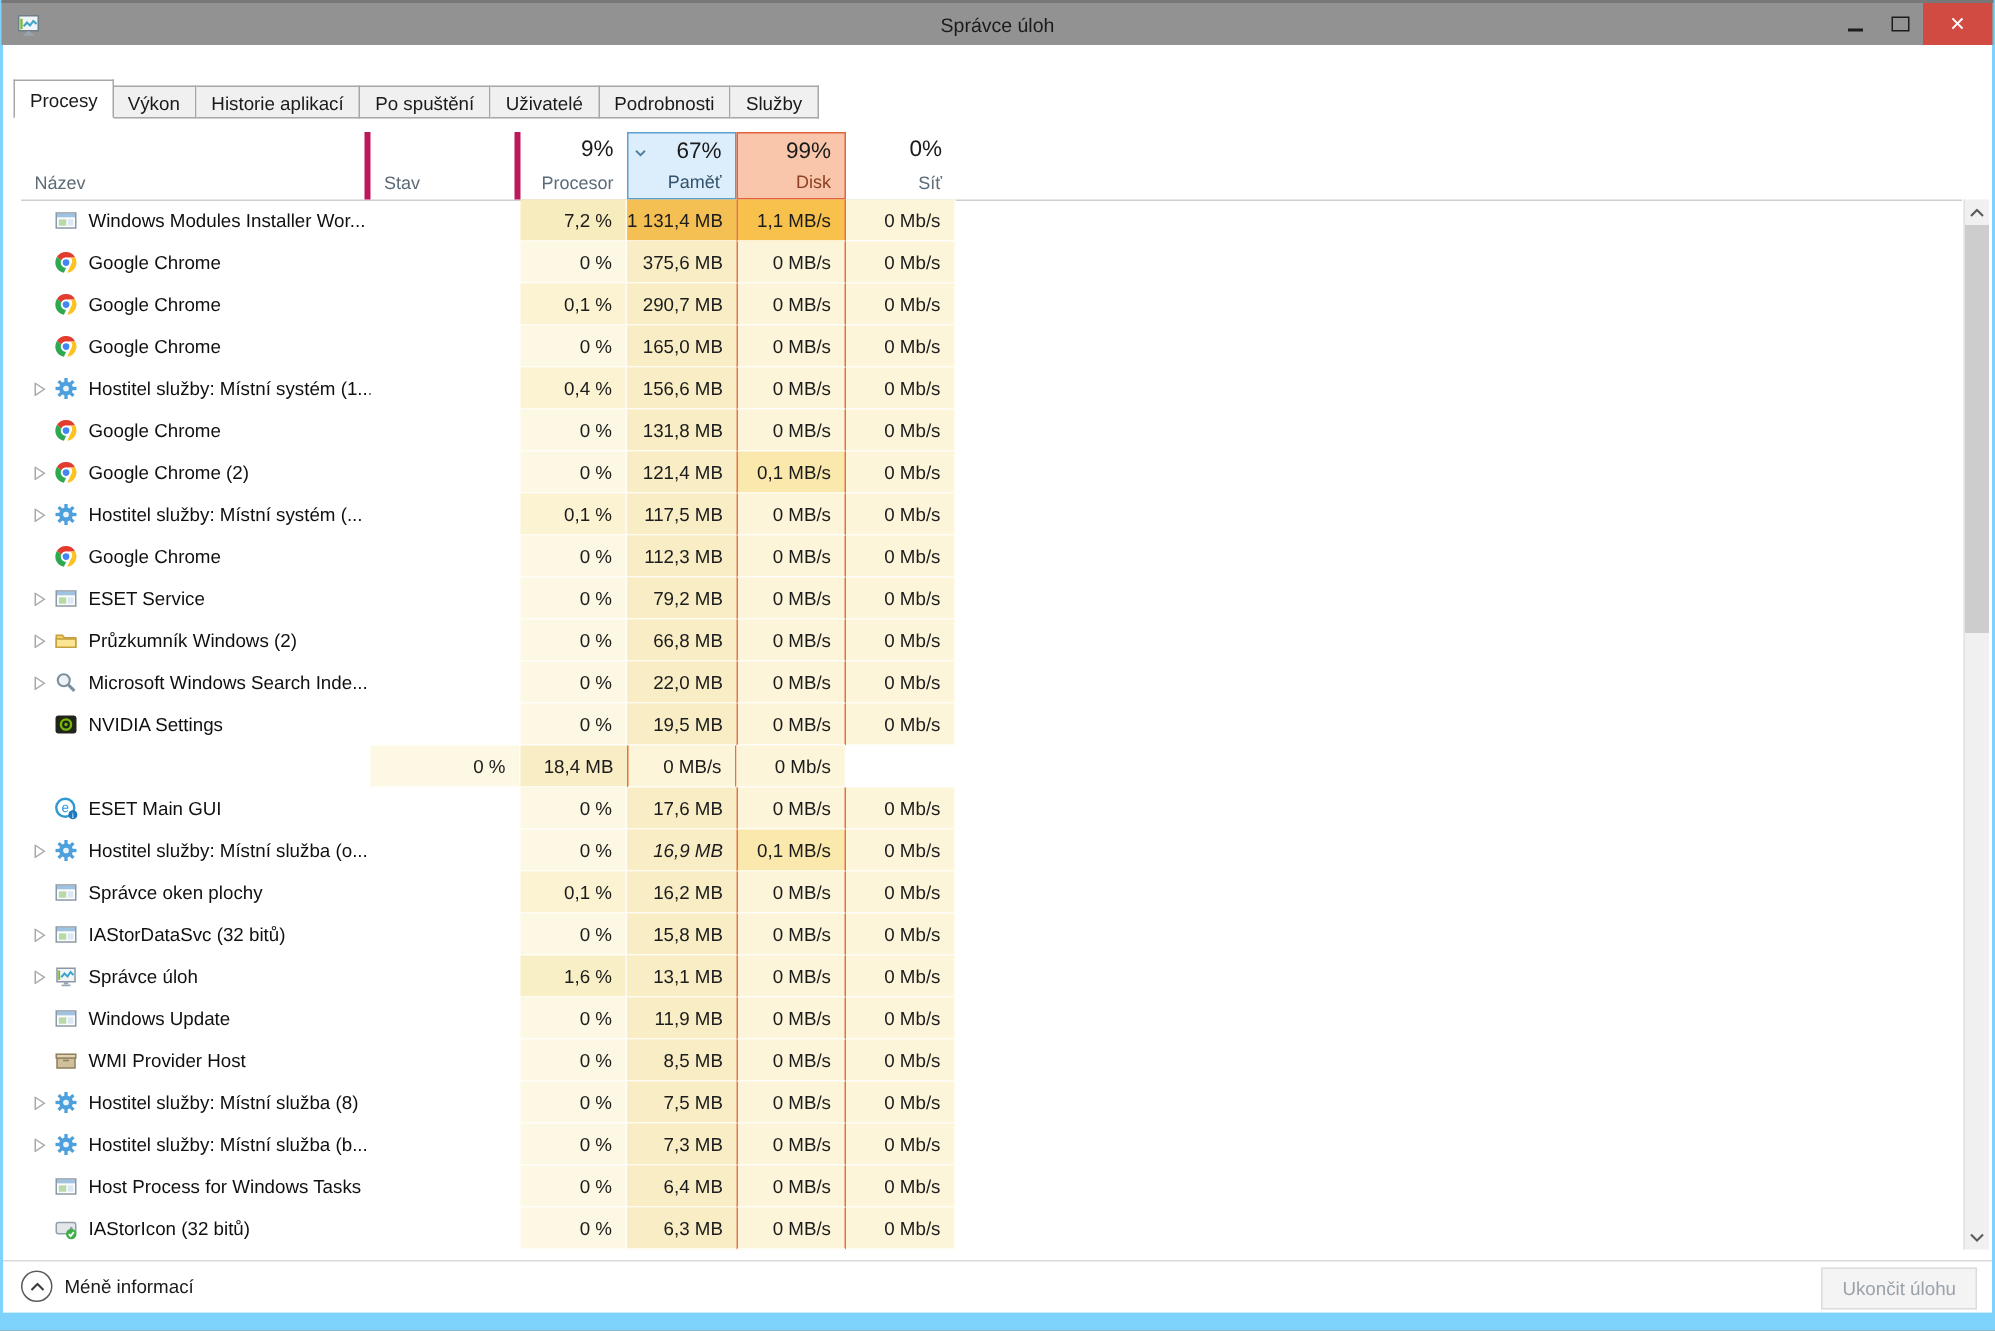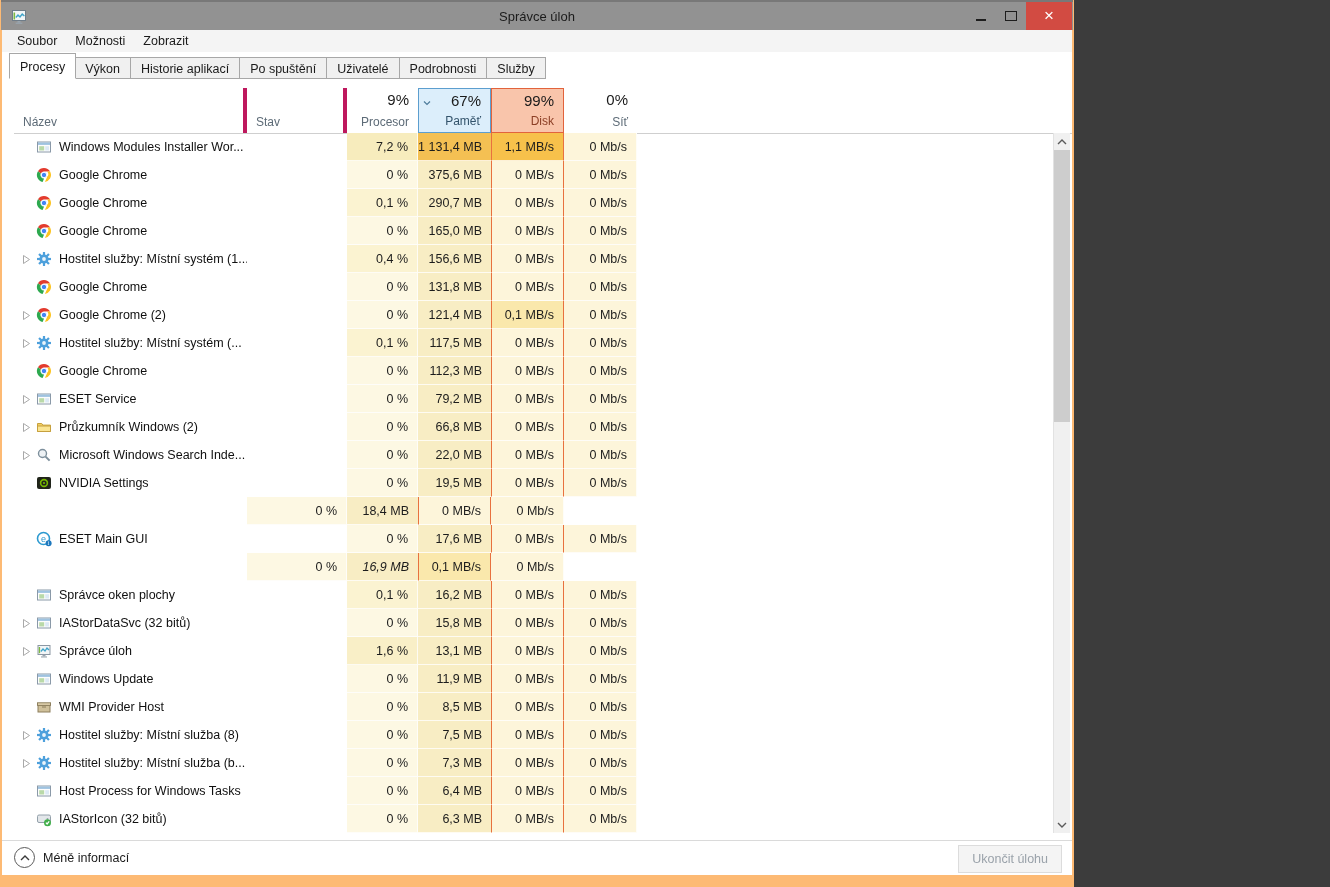--- a/index.html
+++ b/index.html
@@ -1,17 +1,17 @@
 <!DOCTYPE html>
 <html><head>
 <meta charset="utf-8">
 <style>
   html,body{margin:0;padding:0;}
   body{font-family:"Liberation Sans",sans-serif;background:#3c3c3c;-webkit-font-smoothing:antialiased;}
-  .screen{position:relative;width:1074px;height:887px;background:#fdba74;overflow:hidden;}
+  .screen{position:relative;width:1330px;height:887px;background:#7dd3fc;overflow:hidden;}
 
   
   .titlebar{position:absolute;top:0;left:1px;right:1px;height:30px;background:#929292;border-top:2px solid #787878;box-sizing:border-box;}
   .app-icon{position:absolute;left:9px;top:6px;width:18px;height:18px;}
   .title{position:absolute;left:0;right:0;top:7px;text-align:center;font-size:13px;color:#1b1b1b;}
   .controls{position:absolute;right:1px;top:0;height:28px;display:flex;}
   .ctrl{width:30px;height:28px;display:flex;align-items:center;justify-content:center;box-sizing:border-box;}
   .ctrl.close{width:46px;background:#d24b42;}
   .glyph-min{width:10px;height:0;border-top:2px solid #1d1d1d;margin-top:8px;}
   .glyph-max{width:10px;height:8px;border:1.5px solid #1d1d1d;}
@@ -93,25 +93,20 @@
           <span class="glyph-max"></span>
         </span>
       <span class="ctrl close">
           <span class="glyph-close">×</span>
         </span>
     </span>
   </div>
 
   <div class="client">
 
-    <div class="menubar">
-        <span class="menu-item">Soubor</span>
-        <span class="menu-item">Možnosti</span>
-        <span class="menu-item">Zobrazit</span>
-      </div>
 
     <div class="tabstrip">
         <span class="tab active">Procesy</span>
         <span class="tab">Výkon</span>
         <span class="tab">Historie aplikací</span>
         <span class="tab">Po spuštění</span>
         <span class="tab">Uživatelé</span>
         <span class="tab">Podrobnosti</span>
         <span class="tab">Služby</span>
       </div>
@@ -463,20 +458,40 @@
             <span class="pname">ESET Main GUI</span>
           </div>
           <div class="cell status"></div>
           <div class="cell v cpu" style="background: rgb(253, 248, 227);">0 %</div>
           <div class="cell v mem" style="background: rgb(248, 237, 196);">17,6 MB</div>
           <div class="cell v disk" style="background: rgb(253, 245, 218);">0 MB/s</div>
           <div class="cell v net" style="background: rgb(253, 245, 218);">0 Mb/s</div>
           <div class="cell filler"></div>
         </div>
         <div class="prow">
+          <div class="cell name">
+            <span class="expander">
+              <svg width="9" height="9" viewBox="0 0 9 9">
+                <path d="M1.5 0.5 L7.5 4.5 L1.5 8.5 z" fill="#fff" stroke="#a9a9a9"></path>
+              </svg>
+            </span>
+            <span class="picon">
+              <svg width="16" height="16" viewBox="0 0 16 16">
+                <g fill="#4da0dc">
+                  <rect x="6.9" y="1" width="2.2" height="14"></rect>
+                  <rect x="1" y="6.9" width="14" height="2.2"></rect>
+                  <rect x="6.9" y="1" width="2.2" height="14" transform="rotate(45 8 8)"></rect>
+                  <rect x="6.9" y="1" width="2.2" height="14" transform="rotate(-45 8 8)"></rect>
+                  <circle cx="8" cy="8" r="4.6"></circle>
+                </g>
+                <circle cx="8" cy="8" r="1.9" fill="#eaf4fb"></circle>
+              </svg>
+            </span>
+            <span class="pname">Hostitel služby: Místní služba (o...</span>
+          </div>
           <div class="cell status"></div>
           <div class="cell v cpu" style="background: rgb(253, 248, 227);">0 %</div>
           <div class="cell v mem" style="background: rgb(248, 237, 196); font-style: italic;">16,9 MB</div>
           <div class="cell v disk" style="background: rgb(250, 232, 172);">0,1 MB/s</div>
           <div class="cell v net" style="background: rgb(253, 245, 218);">0 Mb/s</div>
           <div class="cell filler"></div>
         </div>
         <div class="prow">
           <div class="cell name">
             <span class="expander"></span>

